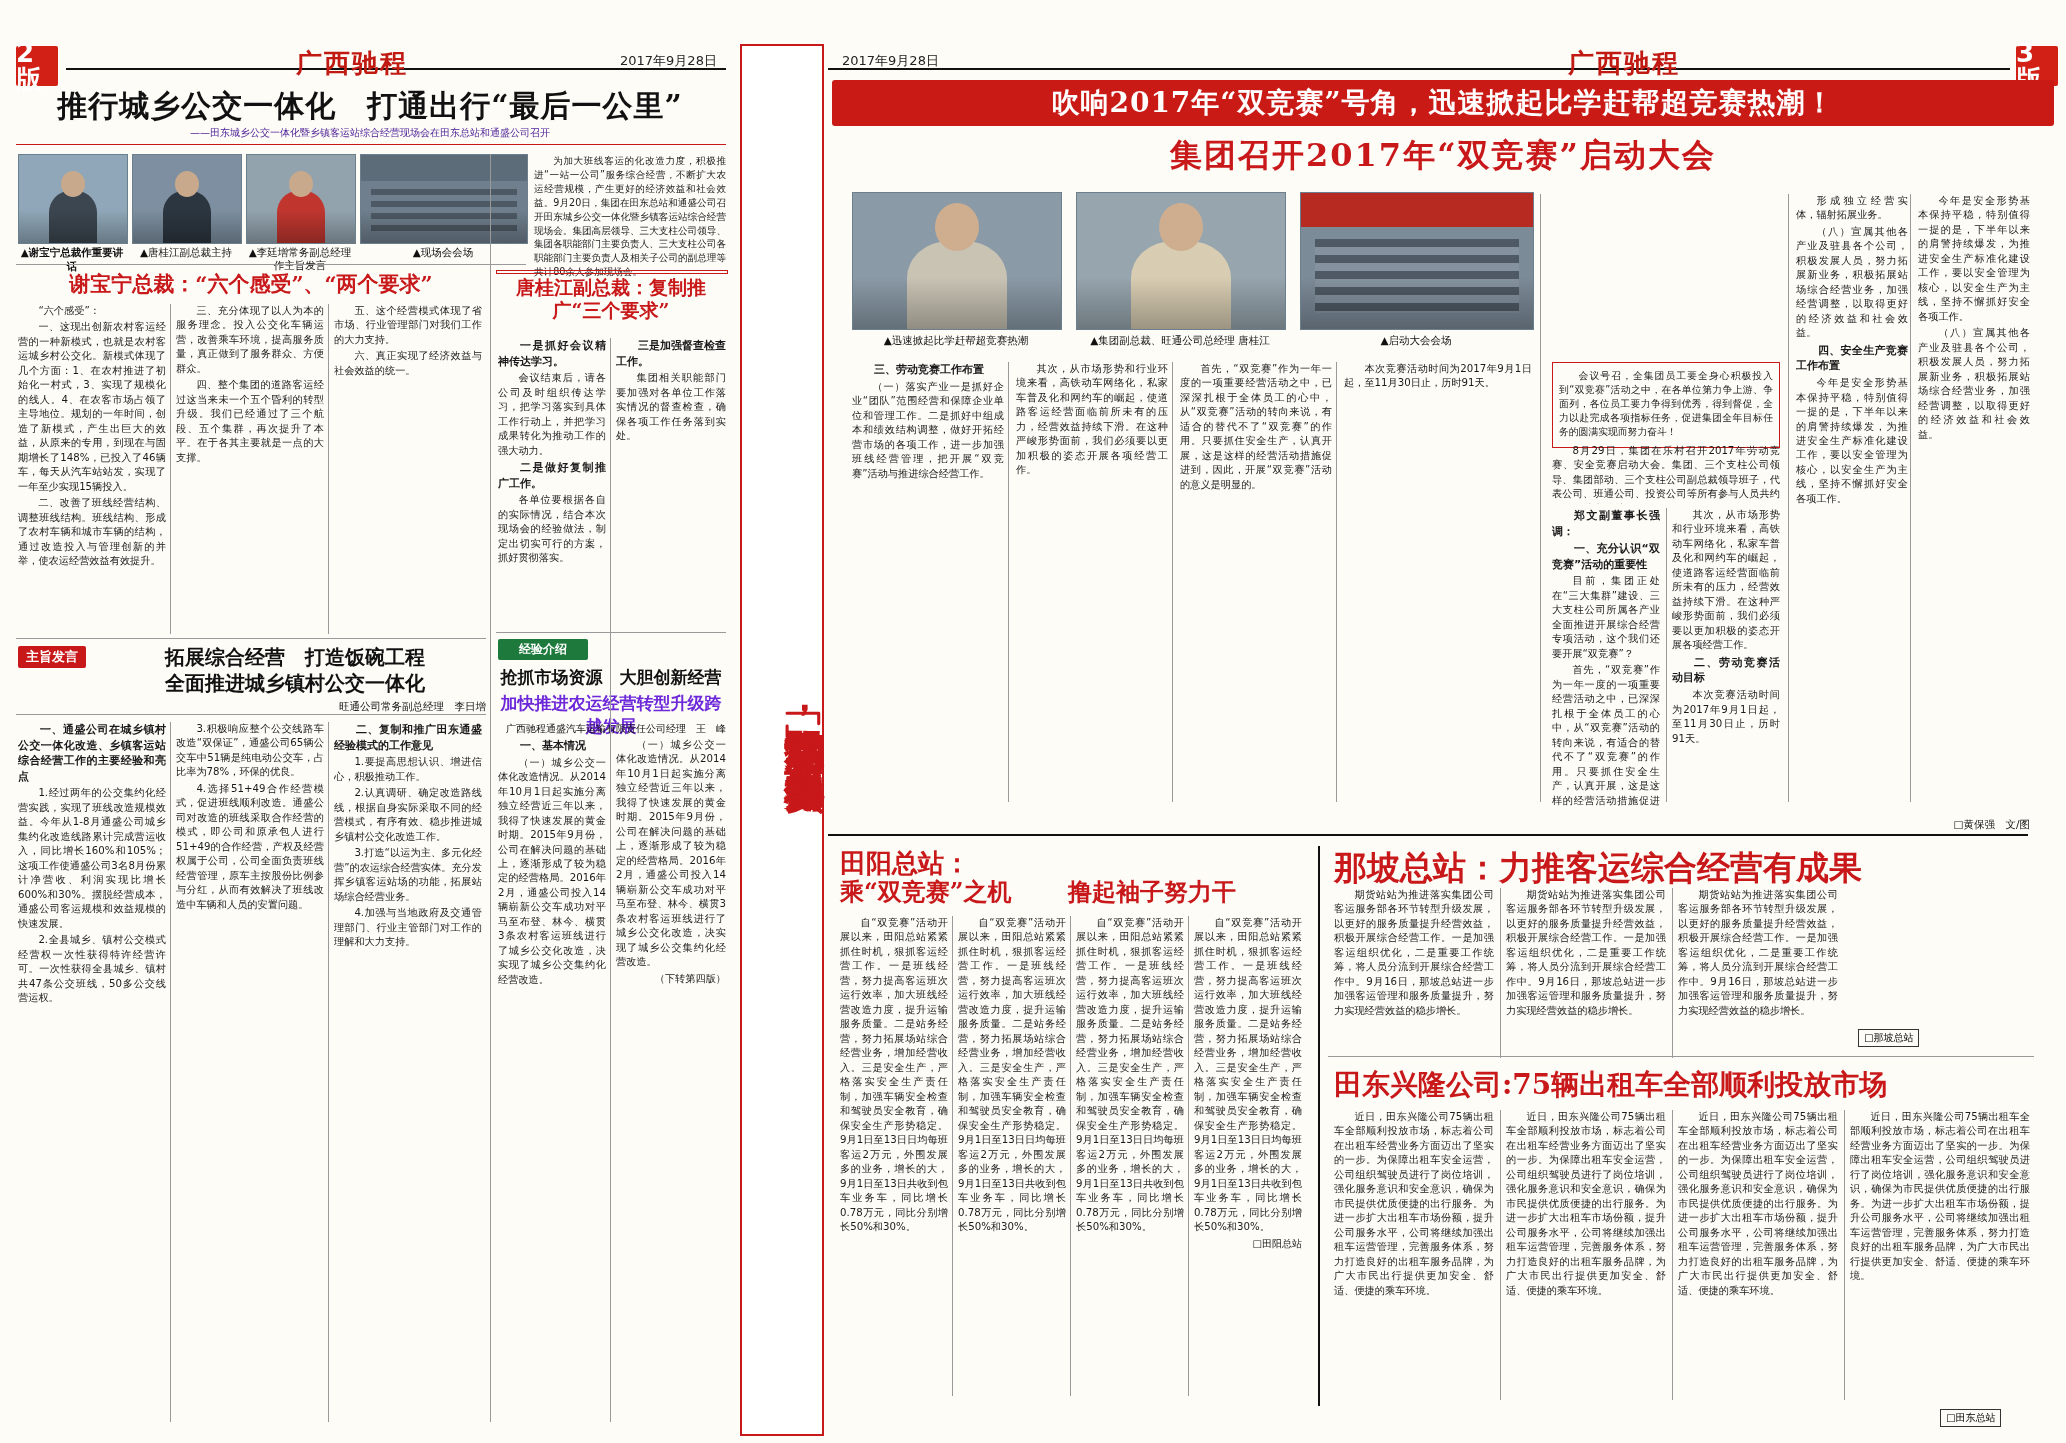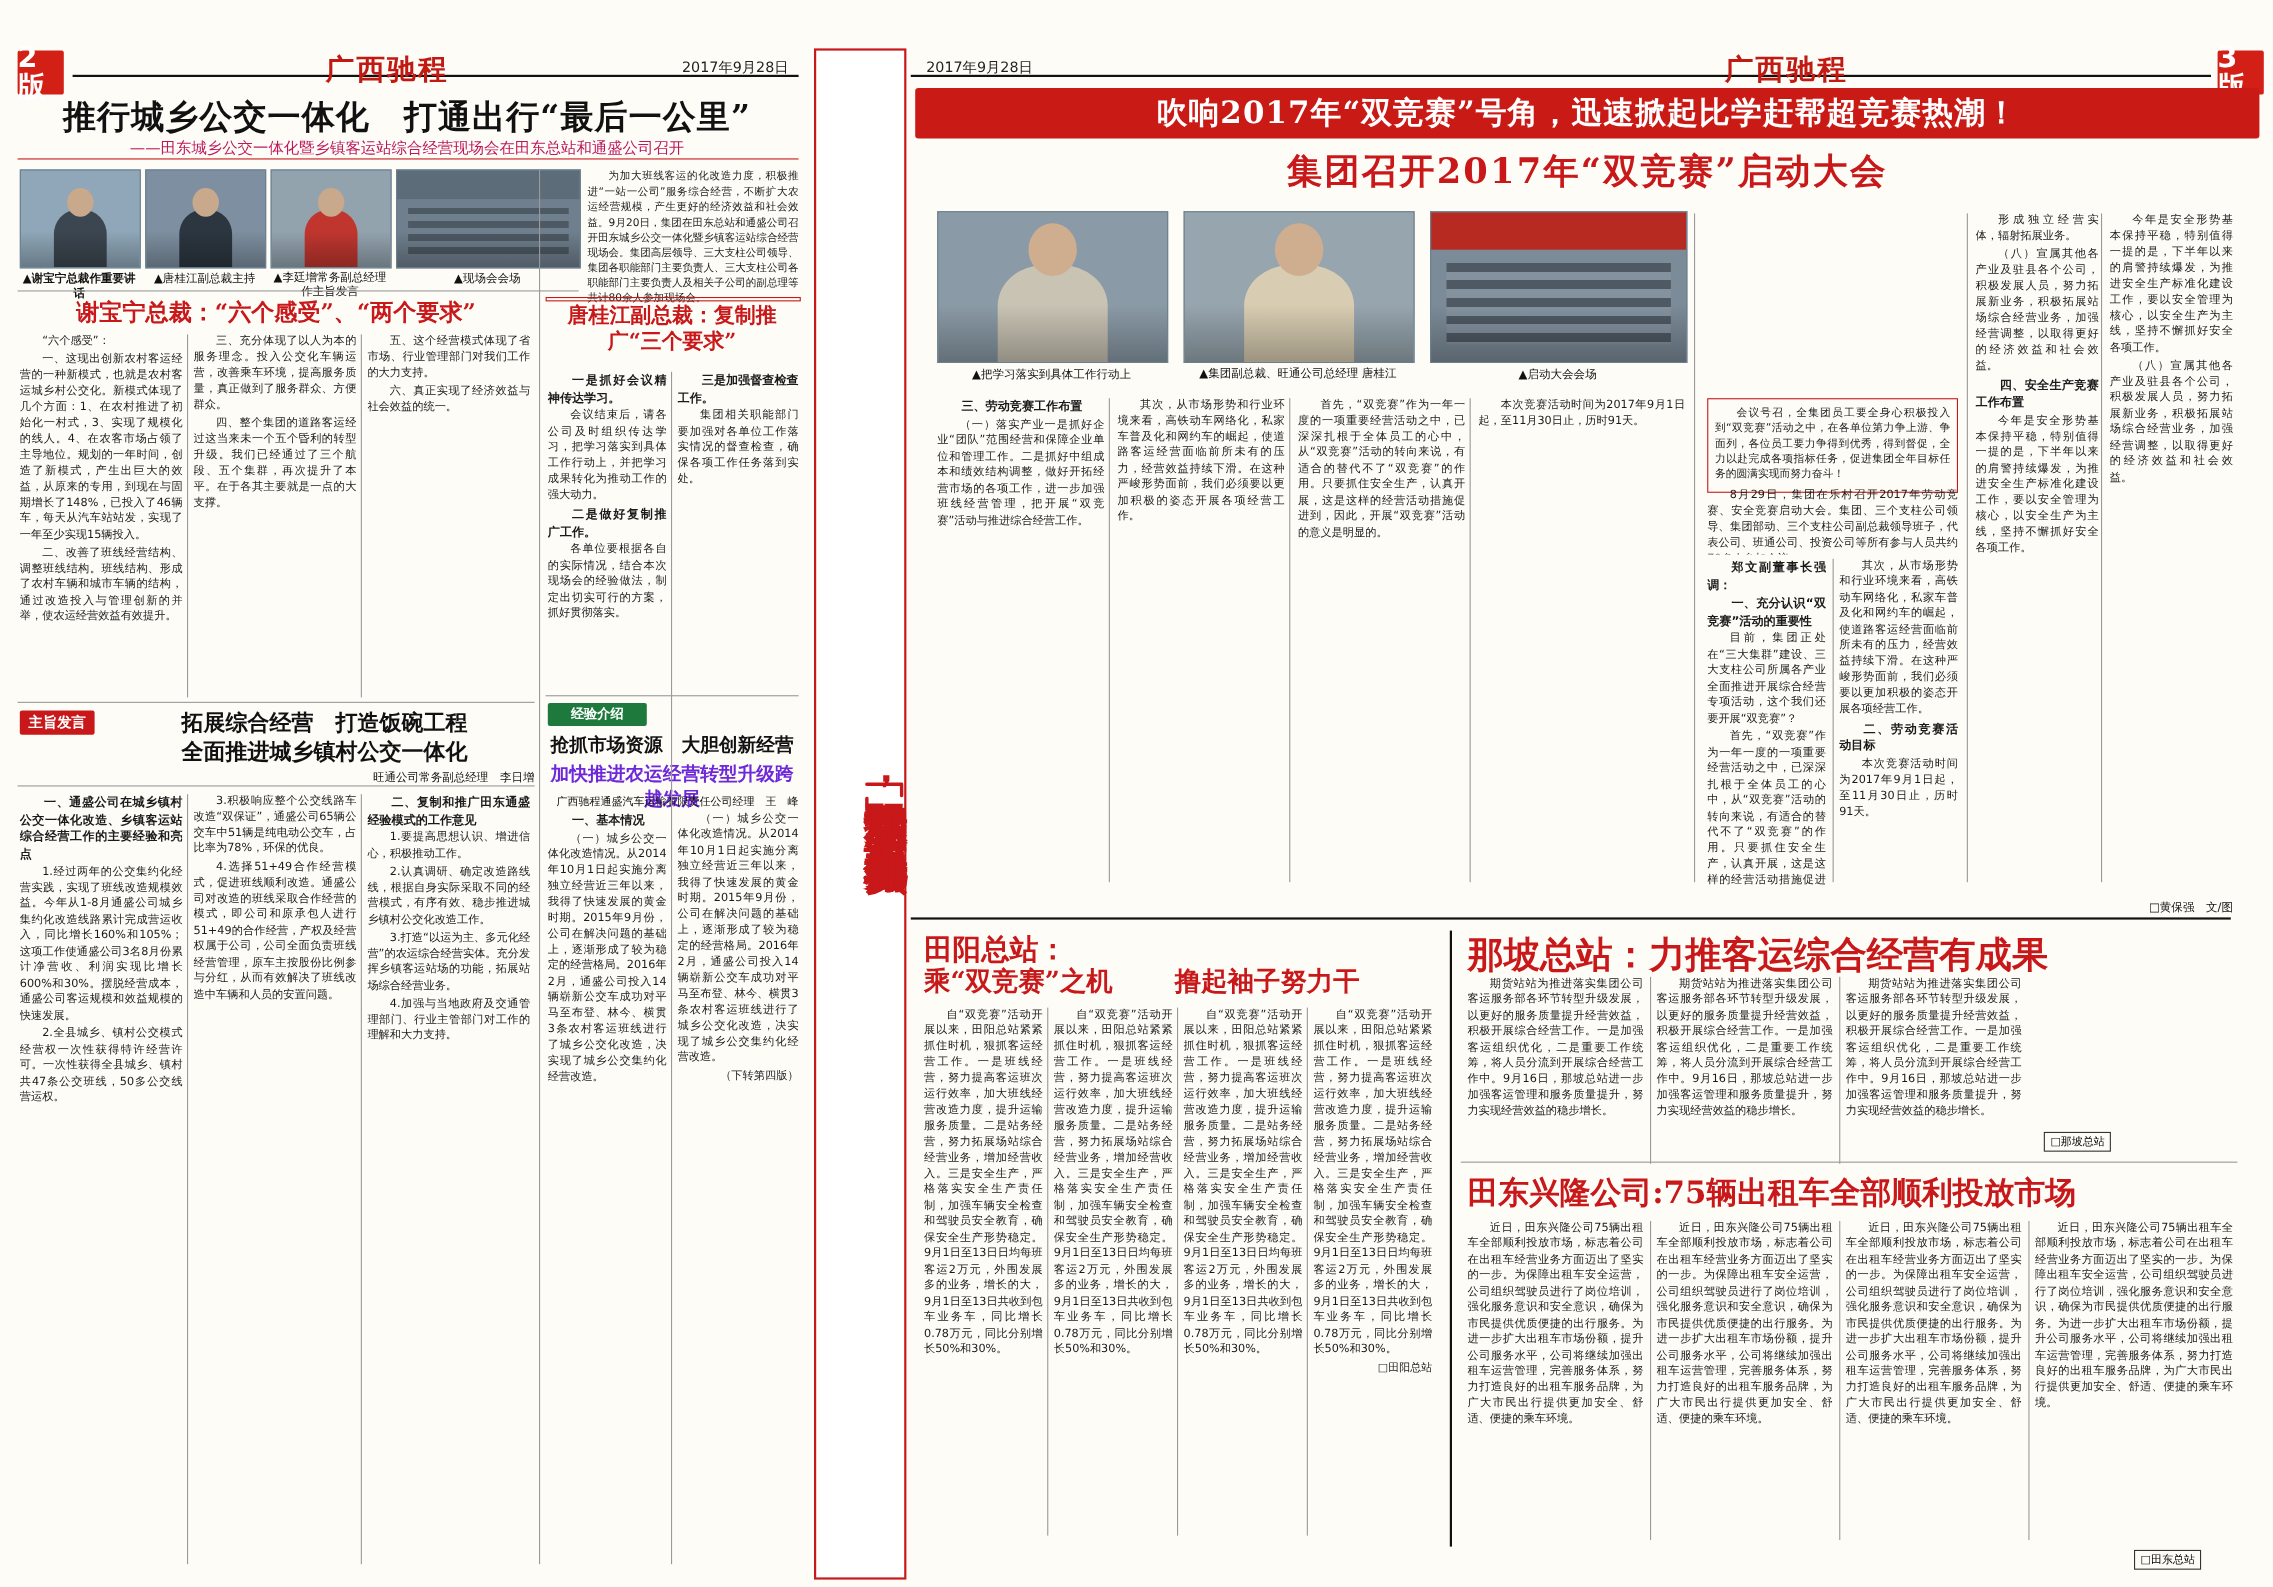--- a/index.html
+++ b/index.html
@@ -32,21 +32,21 @@
     position:absolute;font-weight:bold;color:#c01a13;
     font-size:26px;letter-spacing:2px;
     font-family:"DejaVu Serif","Liberation Serif",serif;
   }
 
   
   .hl-main{
     font-family:"DejaVu Serif","Liberation Serif",serif;
     font-weight:bold;color:#111;letter-spacing:1px;
   }
-  .hl-sub{font-size:14px;color:#be185d;}
+  .hl-sub{font-size:10px;color:#4c1d95;}
 
   
   .photo{background:#8fa7b8;position:relative;overflow:hidden;border:1px solid #6b7f8d;}
   .photo.p2{background:#7d8fa0;}
   .photo.p3{background:#93a3ae;}
   .photo::after{
     content:"";position:absolute;left:0;right:0;bottom:0;height:38%;
     background:linear-gradient(to bottom,rgba(0,0,0,0),rgba(0,0,0,.28));
   }
   .photo .fig{
@@ -254,21 +254,21 @@
     <div class="head-logo" style="left:740px;top:38px;">广西驰程</div>
 
     <div class="rbanner" style="position:absolute;left:4px;top:72px;width:1222px;height:46px;font-size:28px;letter-spacing:1px;">吹响2017年“双竞赛”号角，迅速掀起比学赶帮超竞赛热潮！</div>
 
     <div class="rbanner2" style="position:absolute;left:4px;top:126px;width:1222px;font-size:32px;letter-spacing:2px;">集团召开2017年“双竞赛”启动大会</div>
 
     <div class="photo" style="position:absolute;left:24px;top:184px;width:208px;height:136px;background:#8a9aa6;">
       <div class="fig" style="left:54px;width:100px;height:88px;background:#c9c3b4;"></div>
       <div class="fig" style="left:82px;width:44px;height:48px;background:#cfae90;border-radius:50%;bottom:78px;"></div>
     </div>
-    <div class="cap" style="position:absolute;left:24px;top:324px;width:208px;">▲把学习落实到具体工作行动上</div>
+    <div class="cap" style="position:absolute;left:24px;top:324px;width:208px;">▲迅速掀起比学赶帮超竞赛热潮</div>
 
     <div class="photo" style="position:absolute;left:248px;top:184px;width:208px;height:136px;background:#97a5ae;">
       <div class="fig" style="left:54px;width:100px;height:88px;background:#d8cdb2;"></div>
       <div class="fig" style="left:82px;width:44px;height:48px;background:#cfae90;border-radius:50%;bottom:78px;"></div>
     </div>
     <div class="cap" style="position:absolute;left:248px;top:324px;width:208px;line-height:1.25;">▲集团副总裁、旺通公司总经理 唐桂江</div>
 
     <div class="photo" style="position:absolute;left:472px;top:184px;width:232px;height:136px;background:#7c8b98;">
       <div style="position:absolute;left:0;top:0;right:0;height:34px;background:#b62a22;"></div>
       <div style="position:absolute;left:14px;top:46px;width:204px;height:74px;background:repeating-linear-gradient(to bottom,#4a545e 0 8px,#8593a0 8px 16px);opacity:.9;"></div>

